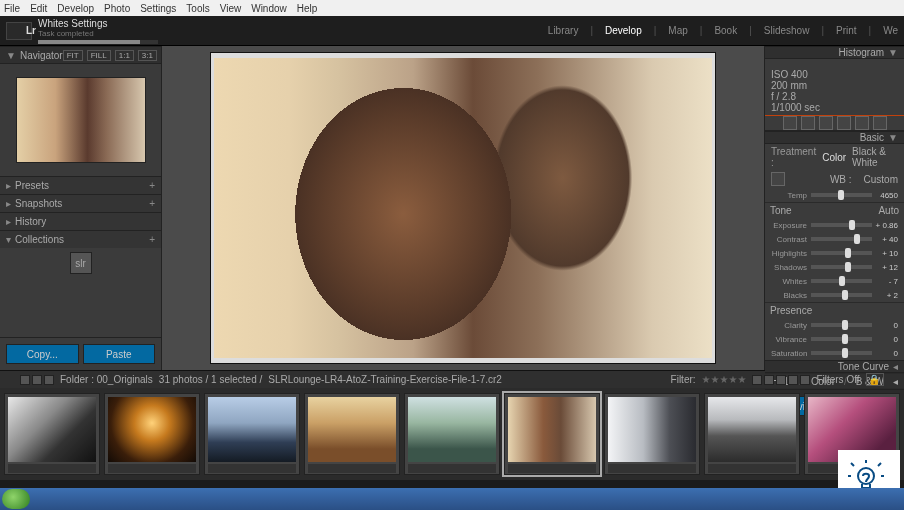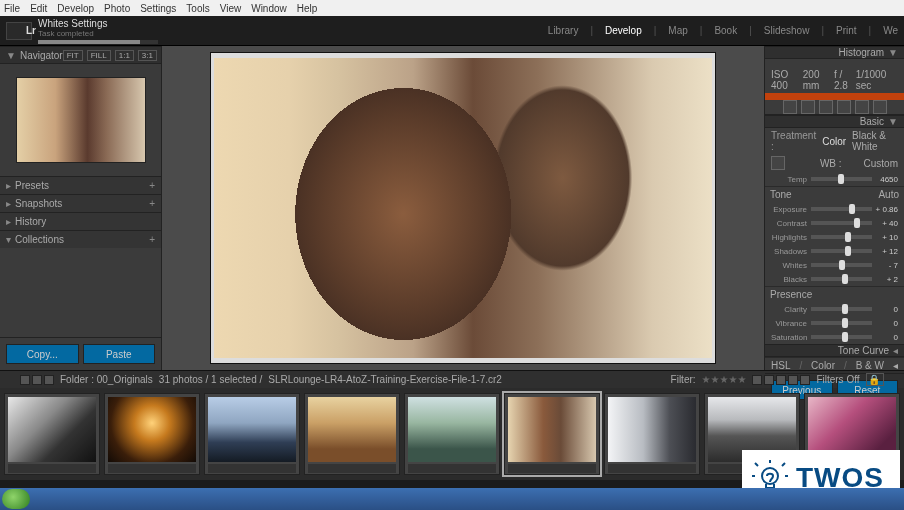--- a/index.html
+++ b/index.html
@@ -30,25 +30,25 @@
 .navimg{width:130px;height:86px;background:linear-gradient(90deg,#e4cfa6 0%,#c9a37d 30%,#5a3a2e 55%,#8a6a55 70%,#d7c7ae 100%);border:1px solid #222;}
 .accordion{flex:1;}
 .acc-item{height:18px;background:#343434;border-top:1px solid #222;display:flex;align-items:center;padding:0 6px;}
 .acc-item .tri{margin-right:4px;color:#888;}
 .acc-item .plus{margin-left:auto;color:#888;}
 .slr-row{height:30px;display:flex;align-items:center;justify-content:center;}
 .slricon{width:22px;height:22px;background:#555;border:1px solid #222;display:flex;align-items:center;justify-content:center;color:#aaa;}
 .leftbottom{margin-top:auto;display:flex;gap:4px;padding:6px;border-top:1px solid #222;}
 .btn{flex:1;height:20px;background:#0369a1;border:1px solid #222;display:flex;align-items:center;justify-content:center;color:#ccc;font-size:10px;}
 .histo{height:60px;background:#222;margin:4px;position:relative;overflow:hidden;}
-.histo-info{display:flex;justify-content:flex-end;padding:2px 6px;font-size:8px;color:#888;border-bottom:7px solid #c2410c;}
+.histo-info{display:flex;justify-content:flex-end;padding:2px 6px;font-size:8px;color:#888;border-bottom:1px solid #c2410c;flex-direction:column;}
 .treat{display:flex;align-items:center;padding:2px 6px;font-size:9px;gap:6px;}
 .treat .lbl{color:#999;}
 .treat .sel{color:#ddd;}
-.wb-row{display:flex;align-items:center;padding:2px 6px;font-size:9px;gap:22px;}
+.wb-row{display:flex;align-items:center;padding:2px 6px;font-size:9px;gap:12px;}
 .eyedrop{width:14px;height:14px;border:1px solid #666;background:#444;}
 .sl{display:flex;align-items:center;height:14px;padding:0 6px;}
 .sl .nm{width:40px;text-align:right;color:#999;font-size:8px;padding-right:4px;}
 .sl .bar{flex:1;height:4px;background:#555;position:relative;}
 .sl .bar .kn{position:absolute;top:-3px;width:6px;height:10px;background:#ddd;border-radius:2px;}
 .sl .val{width:26px;text-align:right;color:#ccc;font-size:8px;}
 .subhead{display:flex;align-items:center;justify-content:space-between;padding:2px 5px;font-size:9px;color:#999;border-top:1px solid #2a2a2a;gap:9px;}
 .rightbottom{margin-top:auto;display:flex;gap:4px;padding:6px;border-top:1px solid #222;}
 .centerimg{width:506px;height:312px;background:#ddd;border:1px solid #111;display:flex;align-items:center;justify-content:center;overflow:hidden;}
 .portrait{width:498px;height:300px;background:radial-gradient(ellipse 180px 210px at 38% 52%, #8b5d3e 0%, #5b3c2a 45%, #4a3124 60%, transparent 60%), radial-gradient(ellipse 120px 160px at 70% 40%, #7e5a40 0%, #513a2c 55%, transparent 58%), linear-gradient(90deg,#edd8b1 0%,#e6d1ac 15%,#d6c2a0 25%,#bba288 40%,#6b4b38 52%,#8c6f58 65%,#dacab0 88%,#ece0c6 100%);}
@@ -151,20 +151,23 @@
         </div>
       <div class="acc-item">
           <span class="tri">▸</span>
           <span>History</span>
         </div>
       <div class="acc-item">
           <span class="tri">▾</span>
           <span>Collections</span>
           <span class="plus">+</span>
         </div>
+      <div class="slr-row">
+          <div class="slricon">slr</div>
+        </div>
     </div>
     <div class="leftbottom">
       <div class="btn">Copy...</div>
       <div class="btn">Paste</div>
     </div>
   </div>
 
   <div class="center">
     <div class="centerimg">
       <div class="portrait"></div>
@@ -381,18 +384,17 @@
   <div class="bulb">
     <svg viewBox="0 0 36 36">
       <g stroke="#084b83" stroke-width="2" fill="none">
         <circle cx="18" cy="16" r="8"></circle>
         <path d="M14 24 L14 28 L22 28 L22 24"></path>
         <path d="M18 3 L18 0 M30 6 L33 3 M6 6 L3 3 M33 16 L36 16 M0 16 L3 16"></path>
         <path d="M15 16 C15 13 21 13 21 16 C21 19 18 19 18 22"></path>
       </g>
     </svg>
   </div>
-  <div class="txt">TWOS</div>
 </div>
 
 <div class="taskbar">
   <div class="startorb"></div>
 </div>
 
 </body></html>

